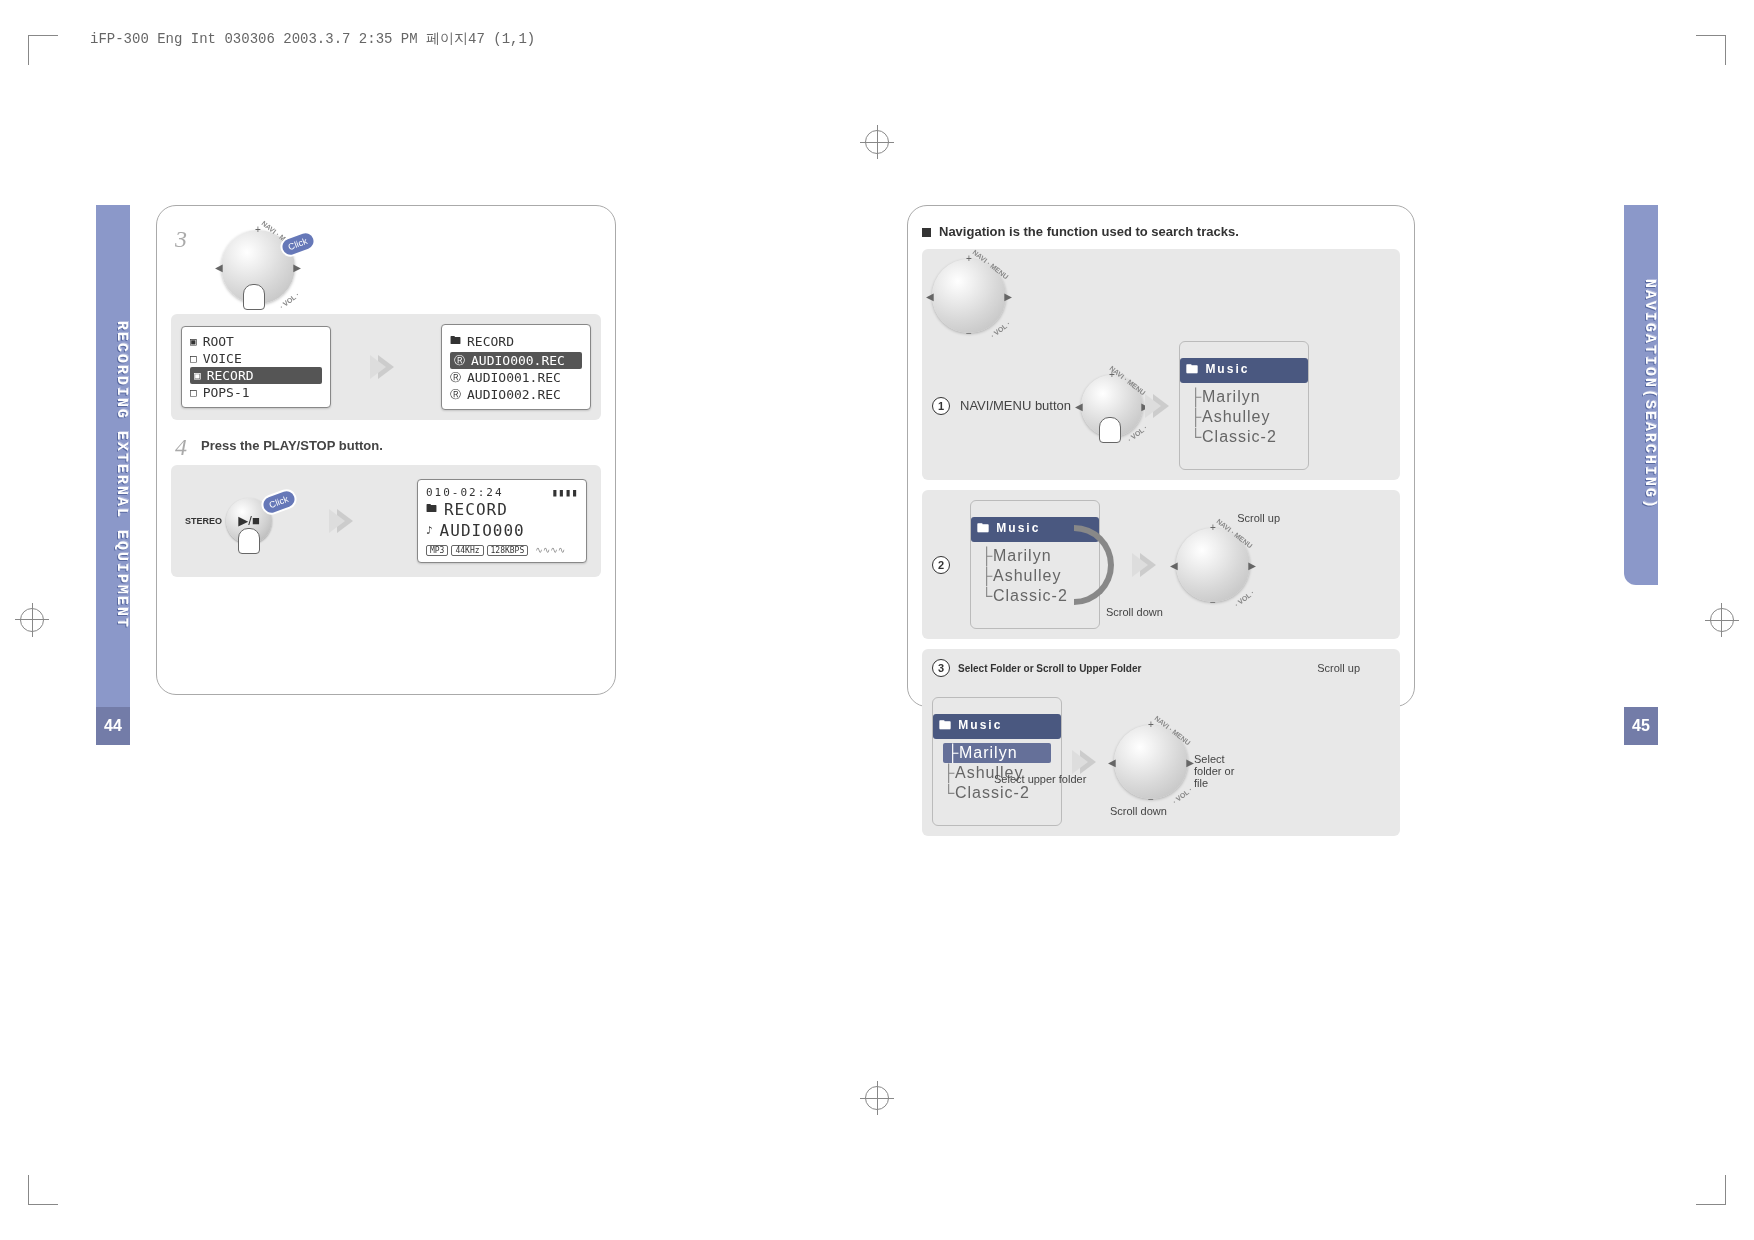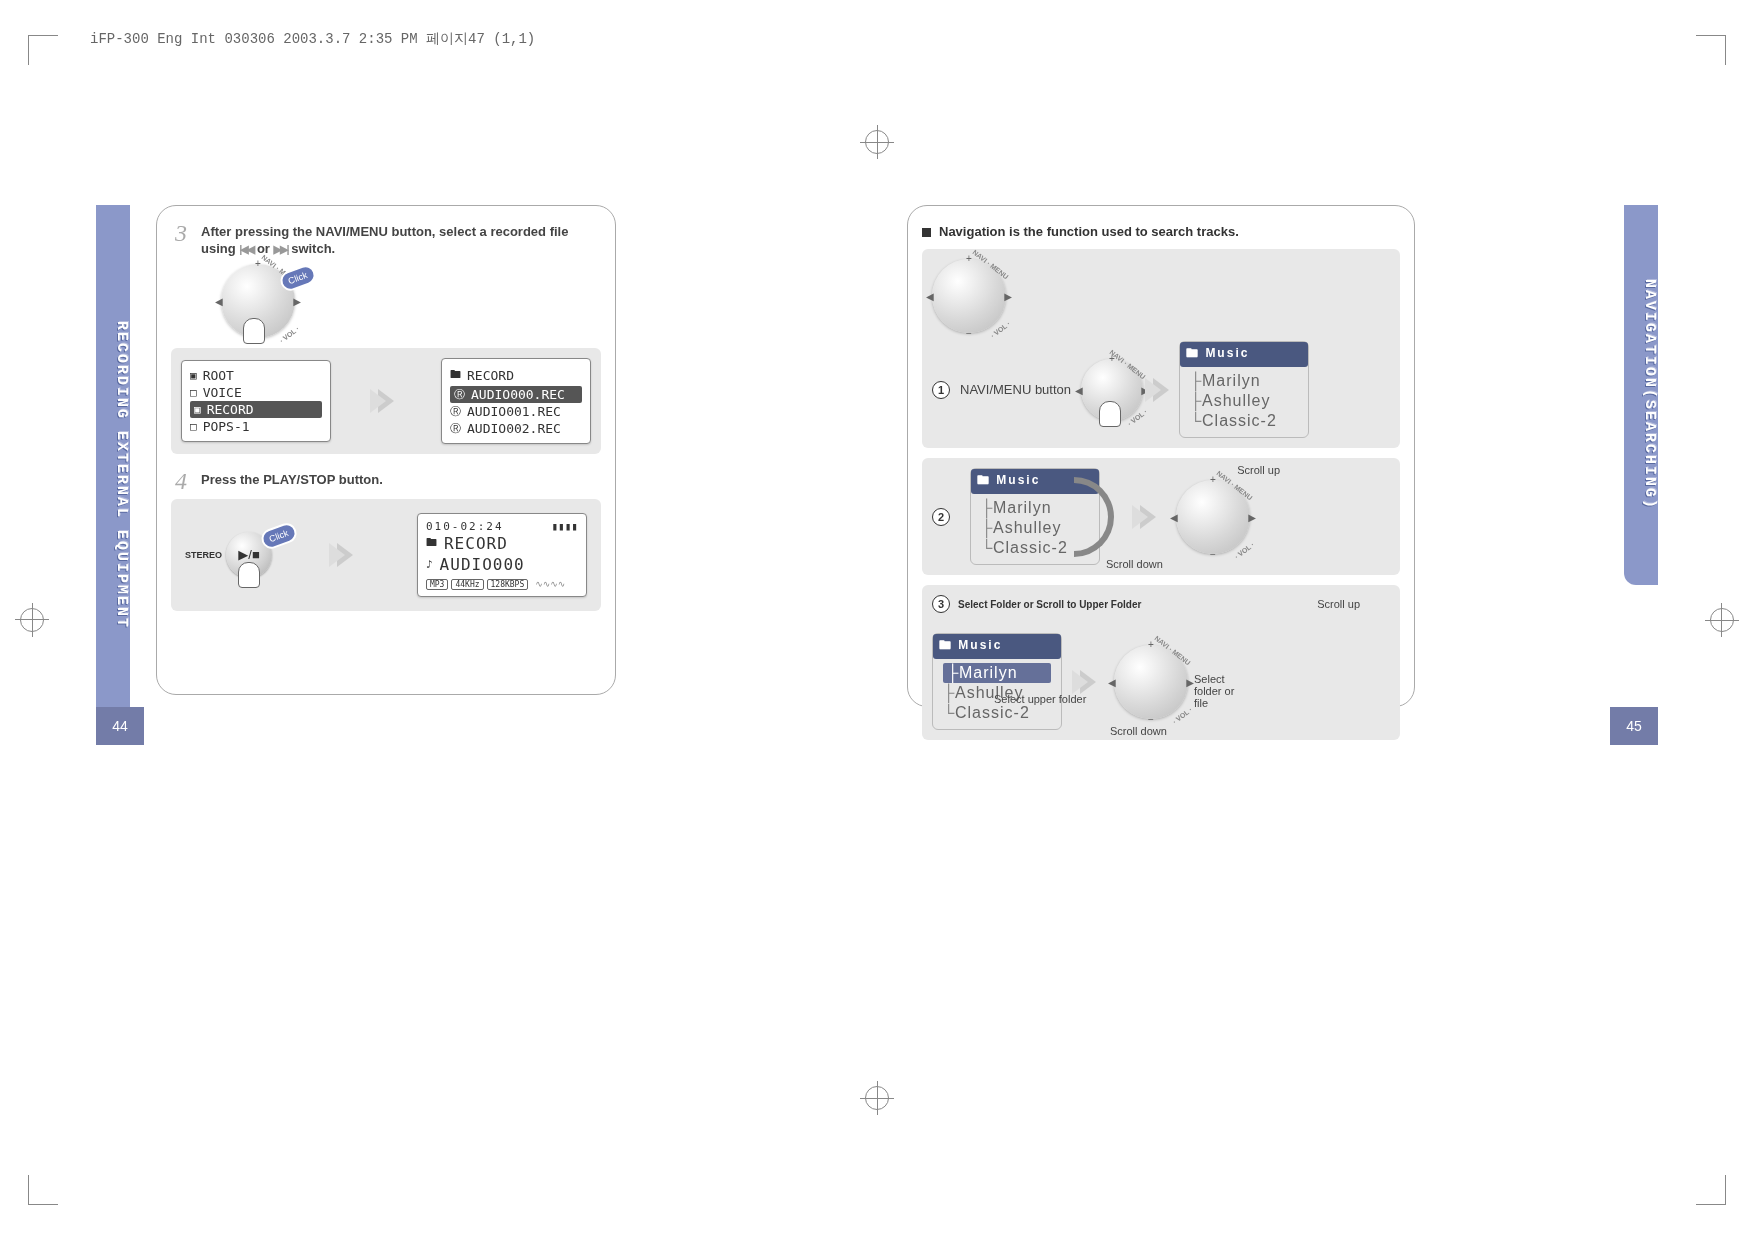--- a/index.html
+++ b/index.html
@@ -60,29 +60,29 @@
     font-family: "Courier New", monospace;
   }
   .side-tab.left { left:0; top:0; height: 100%; border-radius: 0 0 12px 0;}
   .side-tab.left .tab-text { text-shadow: 1px 1px 0 #5a6aa0, -1px -1px 0 #b0b8da; }
   .side-tab.right { right:0; top:0; height: 380px; border-radius: 0 0 0 12px;}
   .side-tab.right .tab-text { text-shadow: 1px 1px 0 #5a6aa0, -1px -1px 0 #b0b8da; }
 
   .page-num {
     position: absolute;
     bottom: 0;
-    width: 48px;
+    width: 34px;
     height: 38px;
     background: #737ca8;
     color: #fff;
     display:flex;
     align-items:center;
     justify-content:center;
-    font-weight:normal;
-    font-size: 14px;
+    font-weight:bold;
+    font-size: 16px;
   }
   .page-num.left { left:0; }
   .page-num.right { right:0; }
 
   .content-box {
     position: absolute;
     top: 0;
     border: 1px solid #aaa;
     border-radius: 20px;
     padding: 18px 14px;
@@ -211,21 +211,21 @@
   .lcd .ico { font-size:11px; }
   .lcd .big { font-size:16px; letter-spacing:1px;}
   .lcd-title { font-size:11px; display:flex; justify-content:space-between; align-items:center;}
   .lcd-badges { display:flex; gap:3px; margin-top:4px;}
   .lcd-badge { font-size:8px; border:1px solid #666; padding:0 3px; border-radius:2px;}
 
   .music-panel {
     background:#e8e8e8;
     border:1px solid #bbb;
     border-radius:6px;
-    padding:6px 10px;
+    padding:22px 10px;
     min-width:130px;
     font-family: Arial, sans-serif;
   }
   .music-panel .hdr { background:#4a5880; color:#fff; font-weight:bold; padding:2px 6px; font-size:12px; border-radius:3px; margin:-6px -10px 4px -10px; letter-spacing:2px;}
   .music-panel .item { font-size:16px; padding:1px 0; color:#666; letter-spacing:1px;}
   .music-panel .item.sel { background:#657099; color:#fff; padding:1px 4px; border-radius:2px;}
   .tree-ico { display:inline-block; width:10px; margin-right:2px; color:#888;}
 
   .bullet-line { font-size:13px; font-weight:bold; color:#333; display:flex; gap:8px; align-items:flex-start;}
   .bullet-line .sq { width:9px; height:9px; background:#333; margin-top:4px; flex-shrink:0;}
@@ -290,27 +290,20 @@
   <div class="page left">
     <div class="side-tab left">
       <span class="tab-text">RECORDING EXTERNAL EQUIPMENT</span>
     </div>
     <div class="page-num left">44</div>
 
     <div class="content-box l">
 
       <div class="step">
         <div class="step-num">3</div>
-        <div class="step-text">
-          <span>After pressing the NAVI/MENU button, select a recorded file using </span>
-          <span class="rewind">|◀◀</span>
-          <span> or </span>
-          <span class="forward">▶▶|</span>
-          <span> switch.</span>
-        </div>
 
         <div style="margin-left:50px; margin-top:6px; position:relative; width:90px;">
           <div class="dial">
             <span class="mini-arrow ma-up">+</span>
             <span class="mini-arrow ma-dn">−</span>
             <span class="mini-arrow ma-l">◀</span>
             <span class="mini-arrow ma-r">▶</span>
             <span class="navi-label">NAVI · MENU</span>
             <span class="vol-label">· VOL ·</span>
             <div class="click-badge">Click</div>

